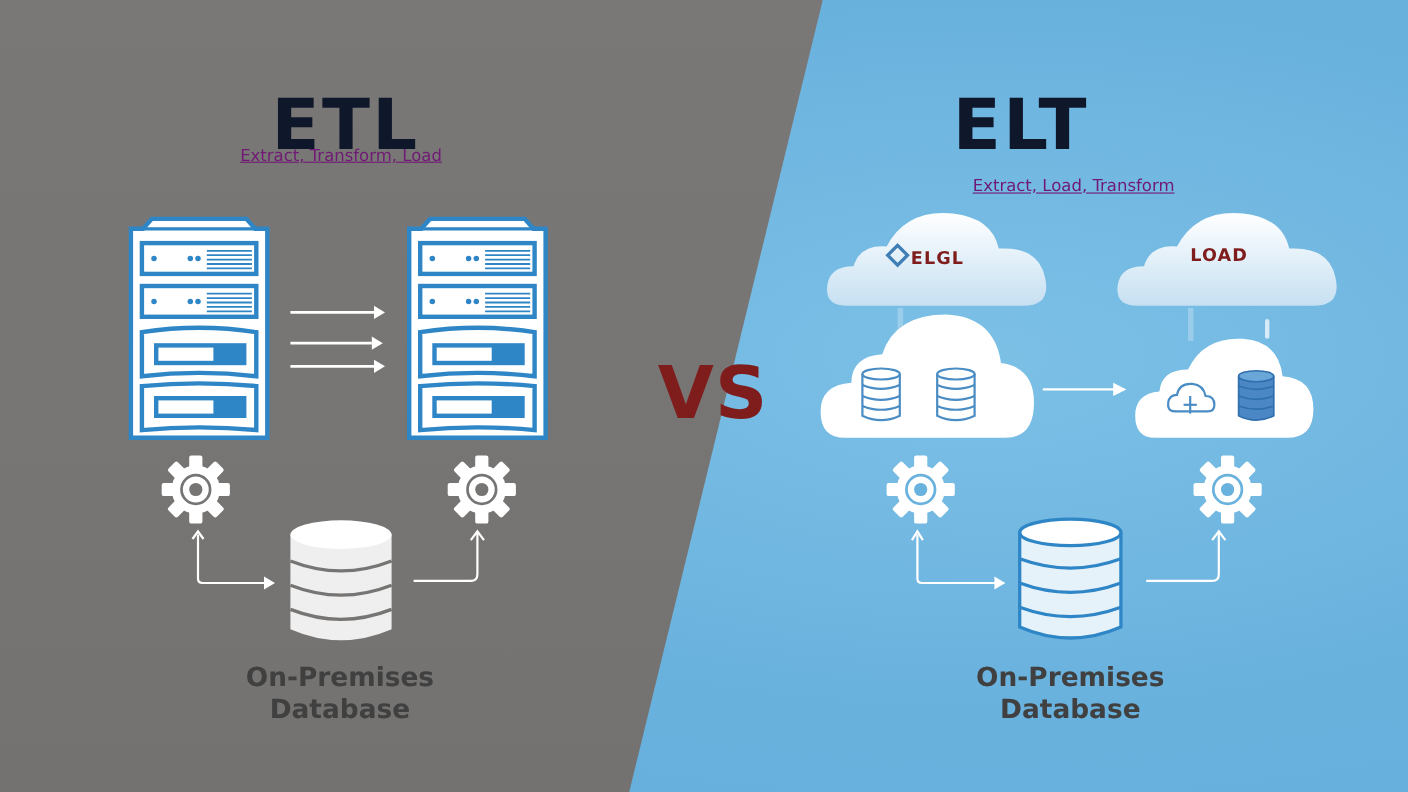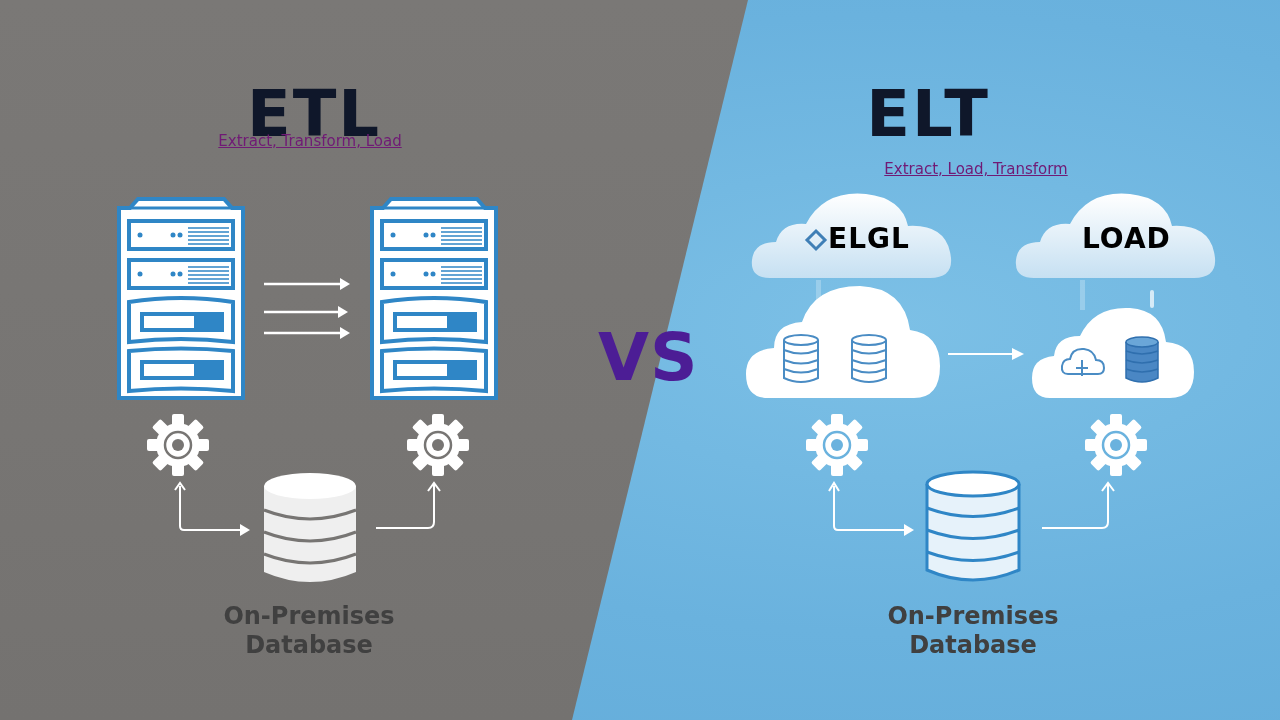--- a/index.html
+++ b/index.html
@@ -19,28 +19,28 @@
     }
     .abs { position: absolute; }
     .title {
       color: #0f172a; font-weight: bold; font-size: 64px; letter-spacing: 2px;
       text-align: center; line-height: 1;
     }
     .subtitle {
       color: #701a75; font-size: 15px; text-align: center; white-space: nowrap; text-decoration: underline;
     }
     .vs {
-      color: #4c1d95; font-weight: bold; font-size: 66px; letter-spacing: 1px;
+      color: #7f1d1d; font-weight: bold; font-size: 66px; letter-spacing: 1px;
       left: 598px; top: 325px; line-height: 1;
     }
     .db-label {
       color: #404040; font-weight: bold; font-size: 24px; text-align: center; line-height: 29px;
     }
     .cloud-text {
-      font-weight: bold; font-size: 28px; color: #000000; letter-spacing: 1px;
+      font-weight: bold; font-size: 16px; color: #7f1d1d; letter-spacing: 1px;
     }
     svg { display: block; overflow: visible; }
   </style>
 </head>
 <body>
 
 <div class="bg-right"></div>
 <div class="bg-left"></div>
 
 <div class="abs title" style="left:214px; top:82px; width:200px;">ETL</div>

